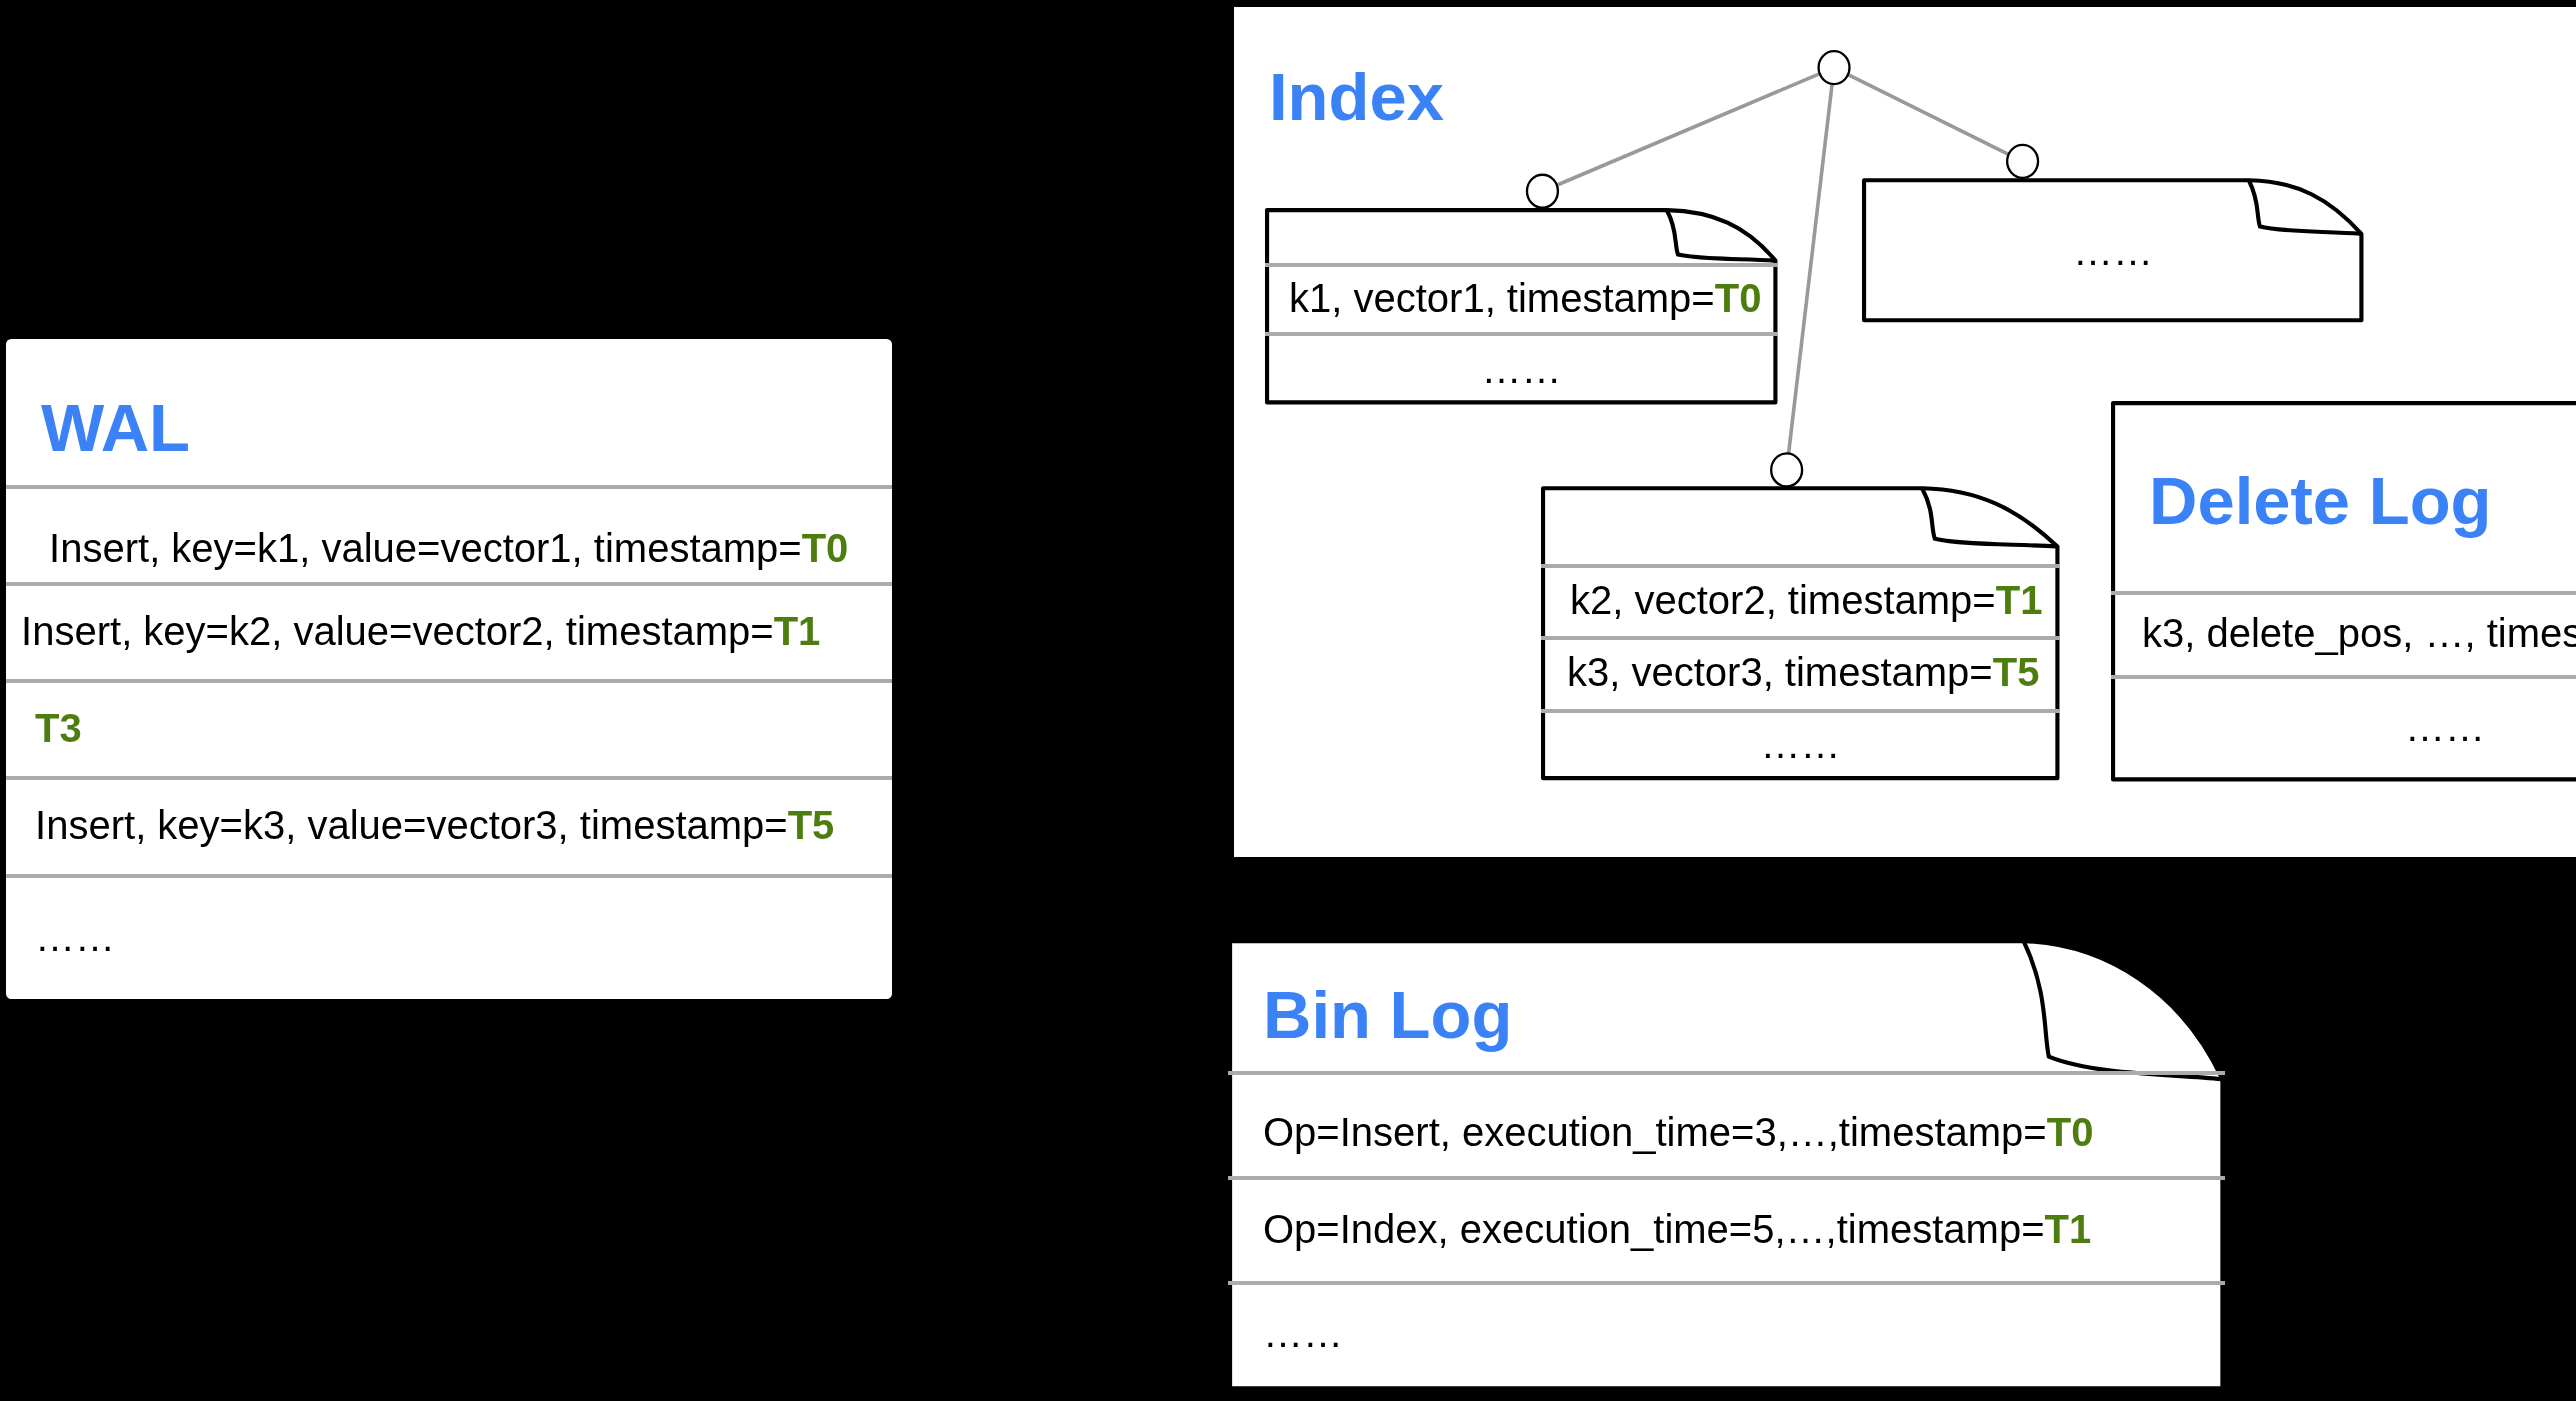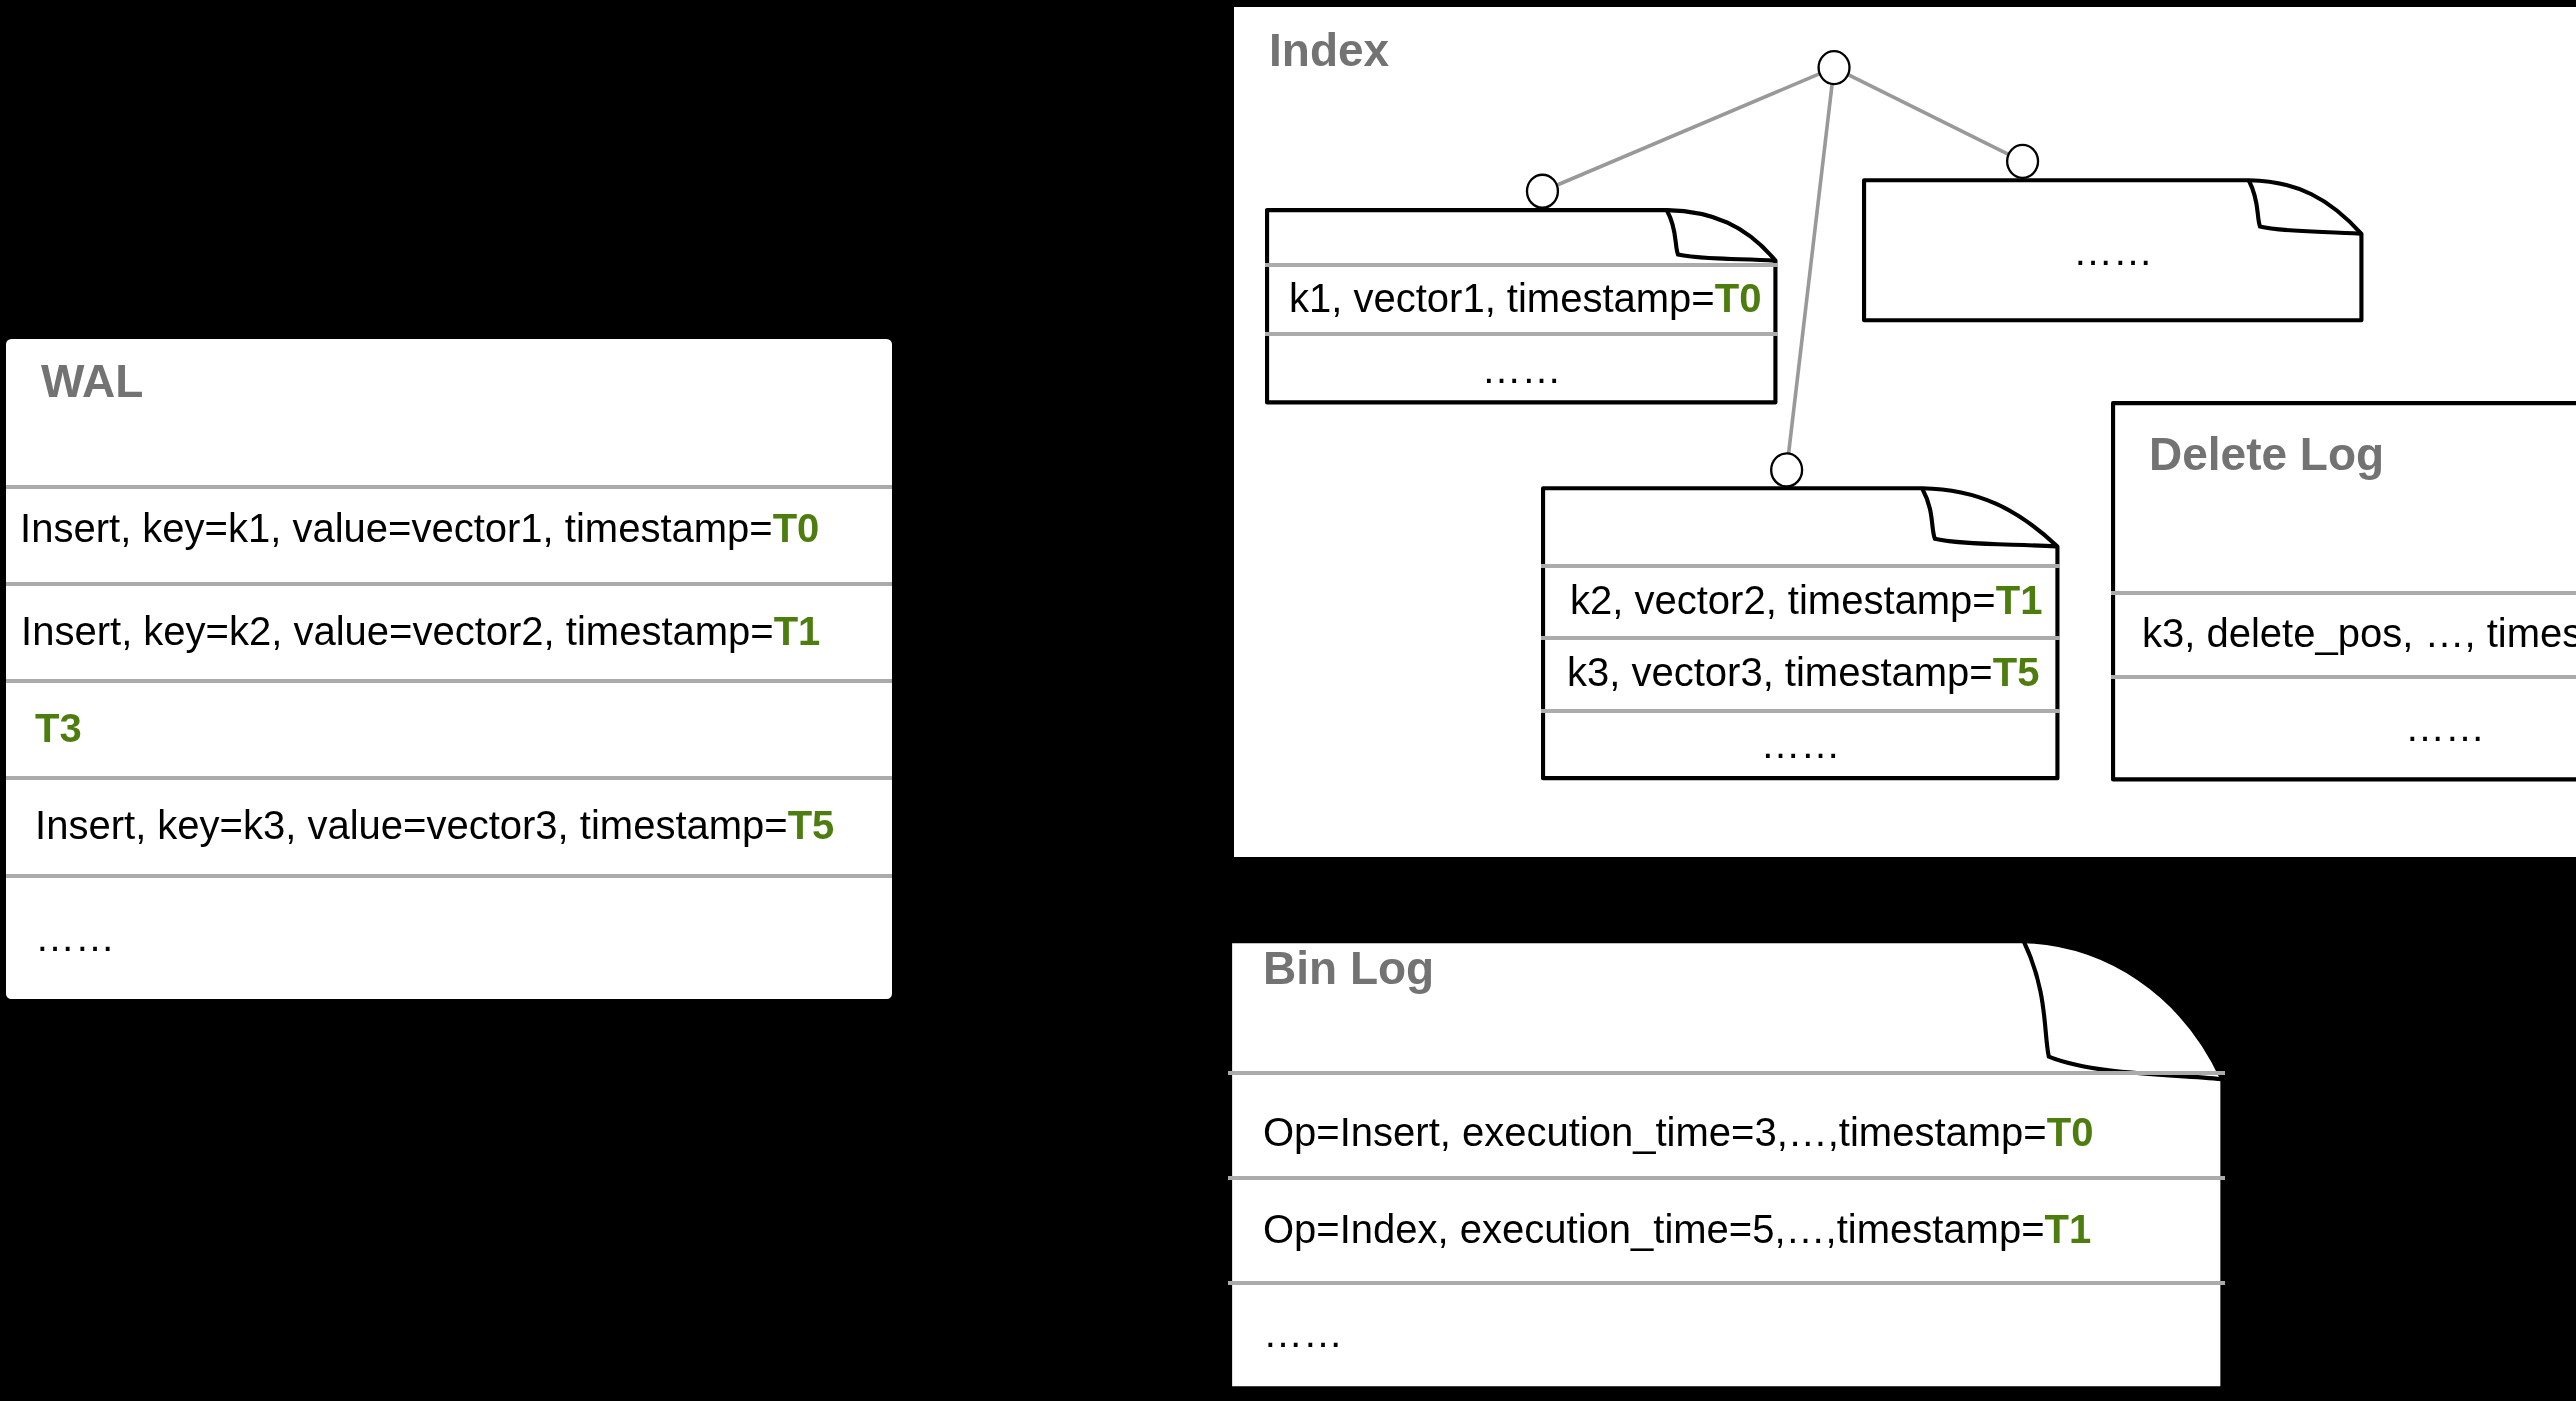--- a/index.html
+++ b/index.html
@@ -2,21 +2,21 @@
 <html style="font-size:8.2px"><head>
 <meta charset="utf-8">
 <style>
   html,body{margin:0;padding:0}
   body{
     width:2817px;height:1402px;background:#000;position:relative;overflow:hidden;
     font-family:"Liberation Sans", sans-serif;
   }
   .panel{position:absolute;background:#fff}
   .box-title{
-    position:absolute;font-weight:bold;font-size:46px;line-height:1;color:#737373;white-space:nowrap;
+    position:absolute;font-weight:bold;font-size:67px;line-height:1;color:#3b82f6;white-space:nowrap;margin-top:36px;
   }
   .row{
     position:absolute;left:0;right:0;display:flex;align-items:center;
     white-space:nowrap;font-size:40px;color:#000;line-height:1;
   }
   .row.center{justify-content:center}
   .hl{color:#4d7c0f;font-weight:bold}
   .sep{position:absolute;left:0;right:0;height:3.6px;background:#ababab}
   .file{position:absolute}
   .file > svg{position:absolute;left:0;top:0;width:100%;height:100%;overflow:visible}
@@ -35,21 +35,21 @@
 
 <div id="wal">
   <div class="box-title" style="left:35px;top:19px">WAL</div>
 
   <div class="sep" style="top:146px"></div>
   <div class="sep" style="top:243px"></div>
   <div class="sep" style="top:340px"></div>
   <div class="sep" style="top:437px"></div>
   <div class="sep" style="top:535px"></div>
 
-  <div class="row" style="top:140px;height:97px;padding-left:14px">
+  <div class="row" style="top:160px;height:97px;padding-left:43px">
     <span>Insert, key=k1, value=vector1, timestamp=</span>
       <span class="hl">T0</span>
   </div>
   <div class="row" style="top:243px;height:97px;padding-left:15px">
     <span>Insert, key=k2, value=vector2, timestamp=</span>
       <span class="hl">T1</span>
   </div>
   <div class="row" style="top:340px;height:97px;padding-left:29px">
       <span class="hl">T3</span>
   </div>

